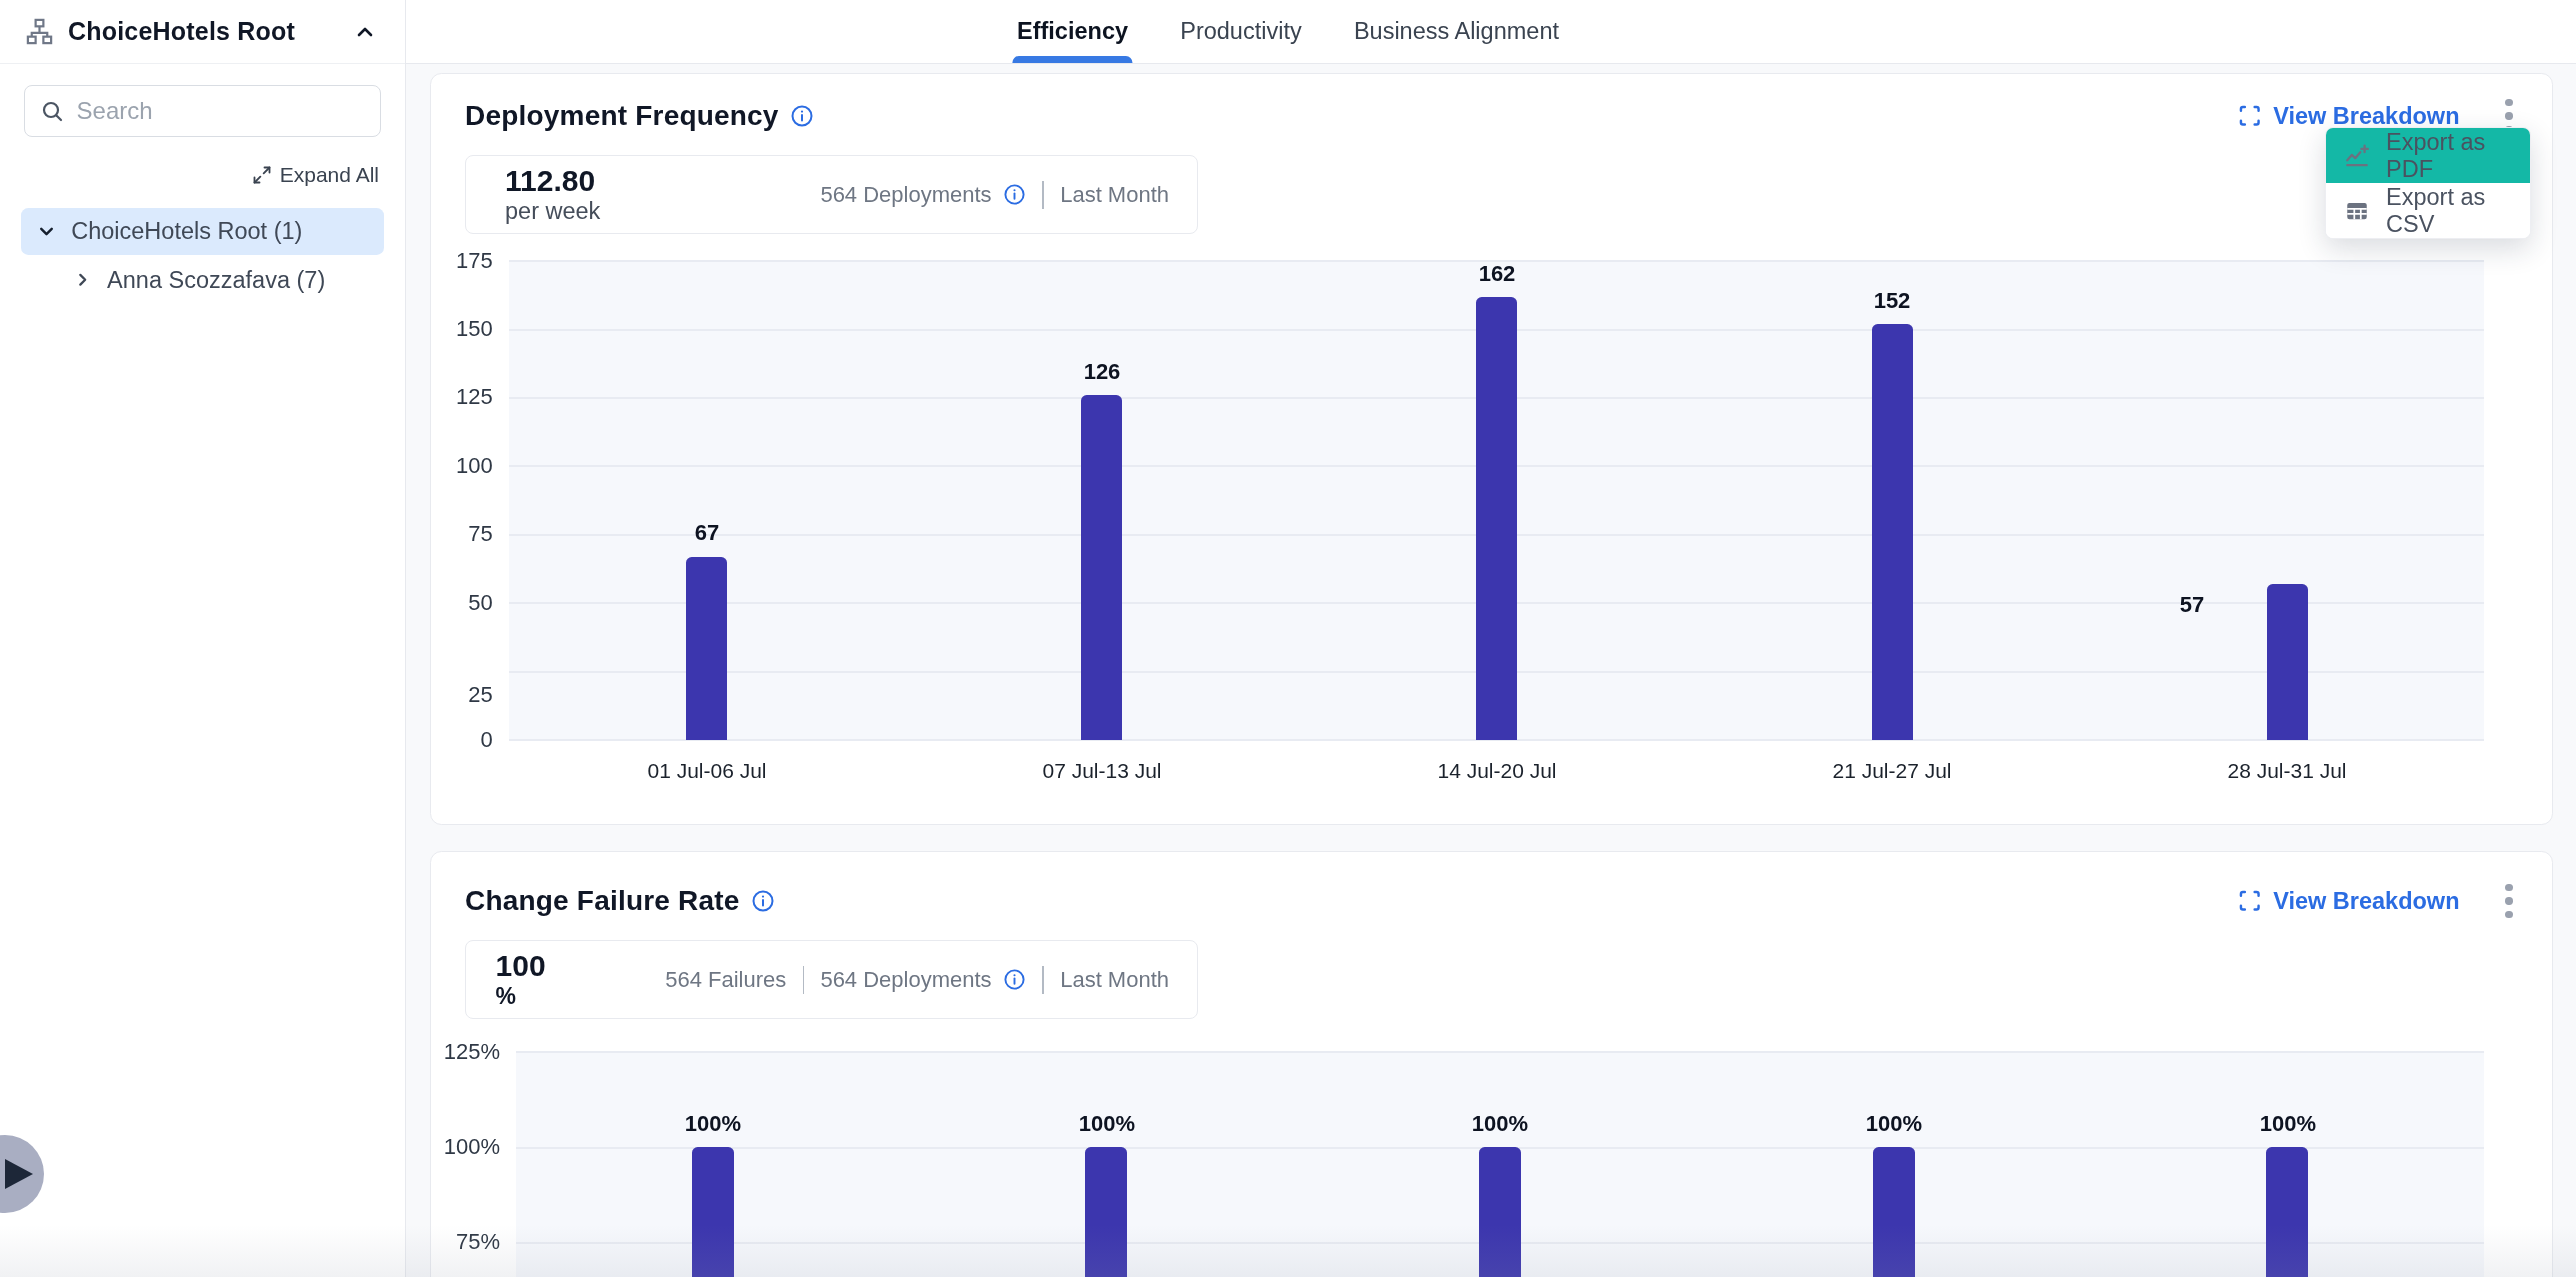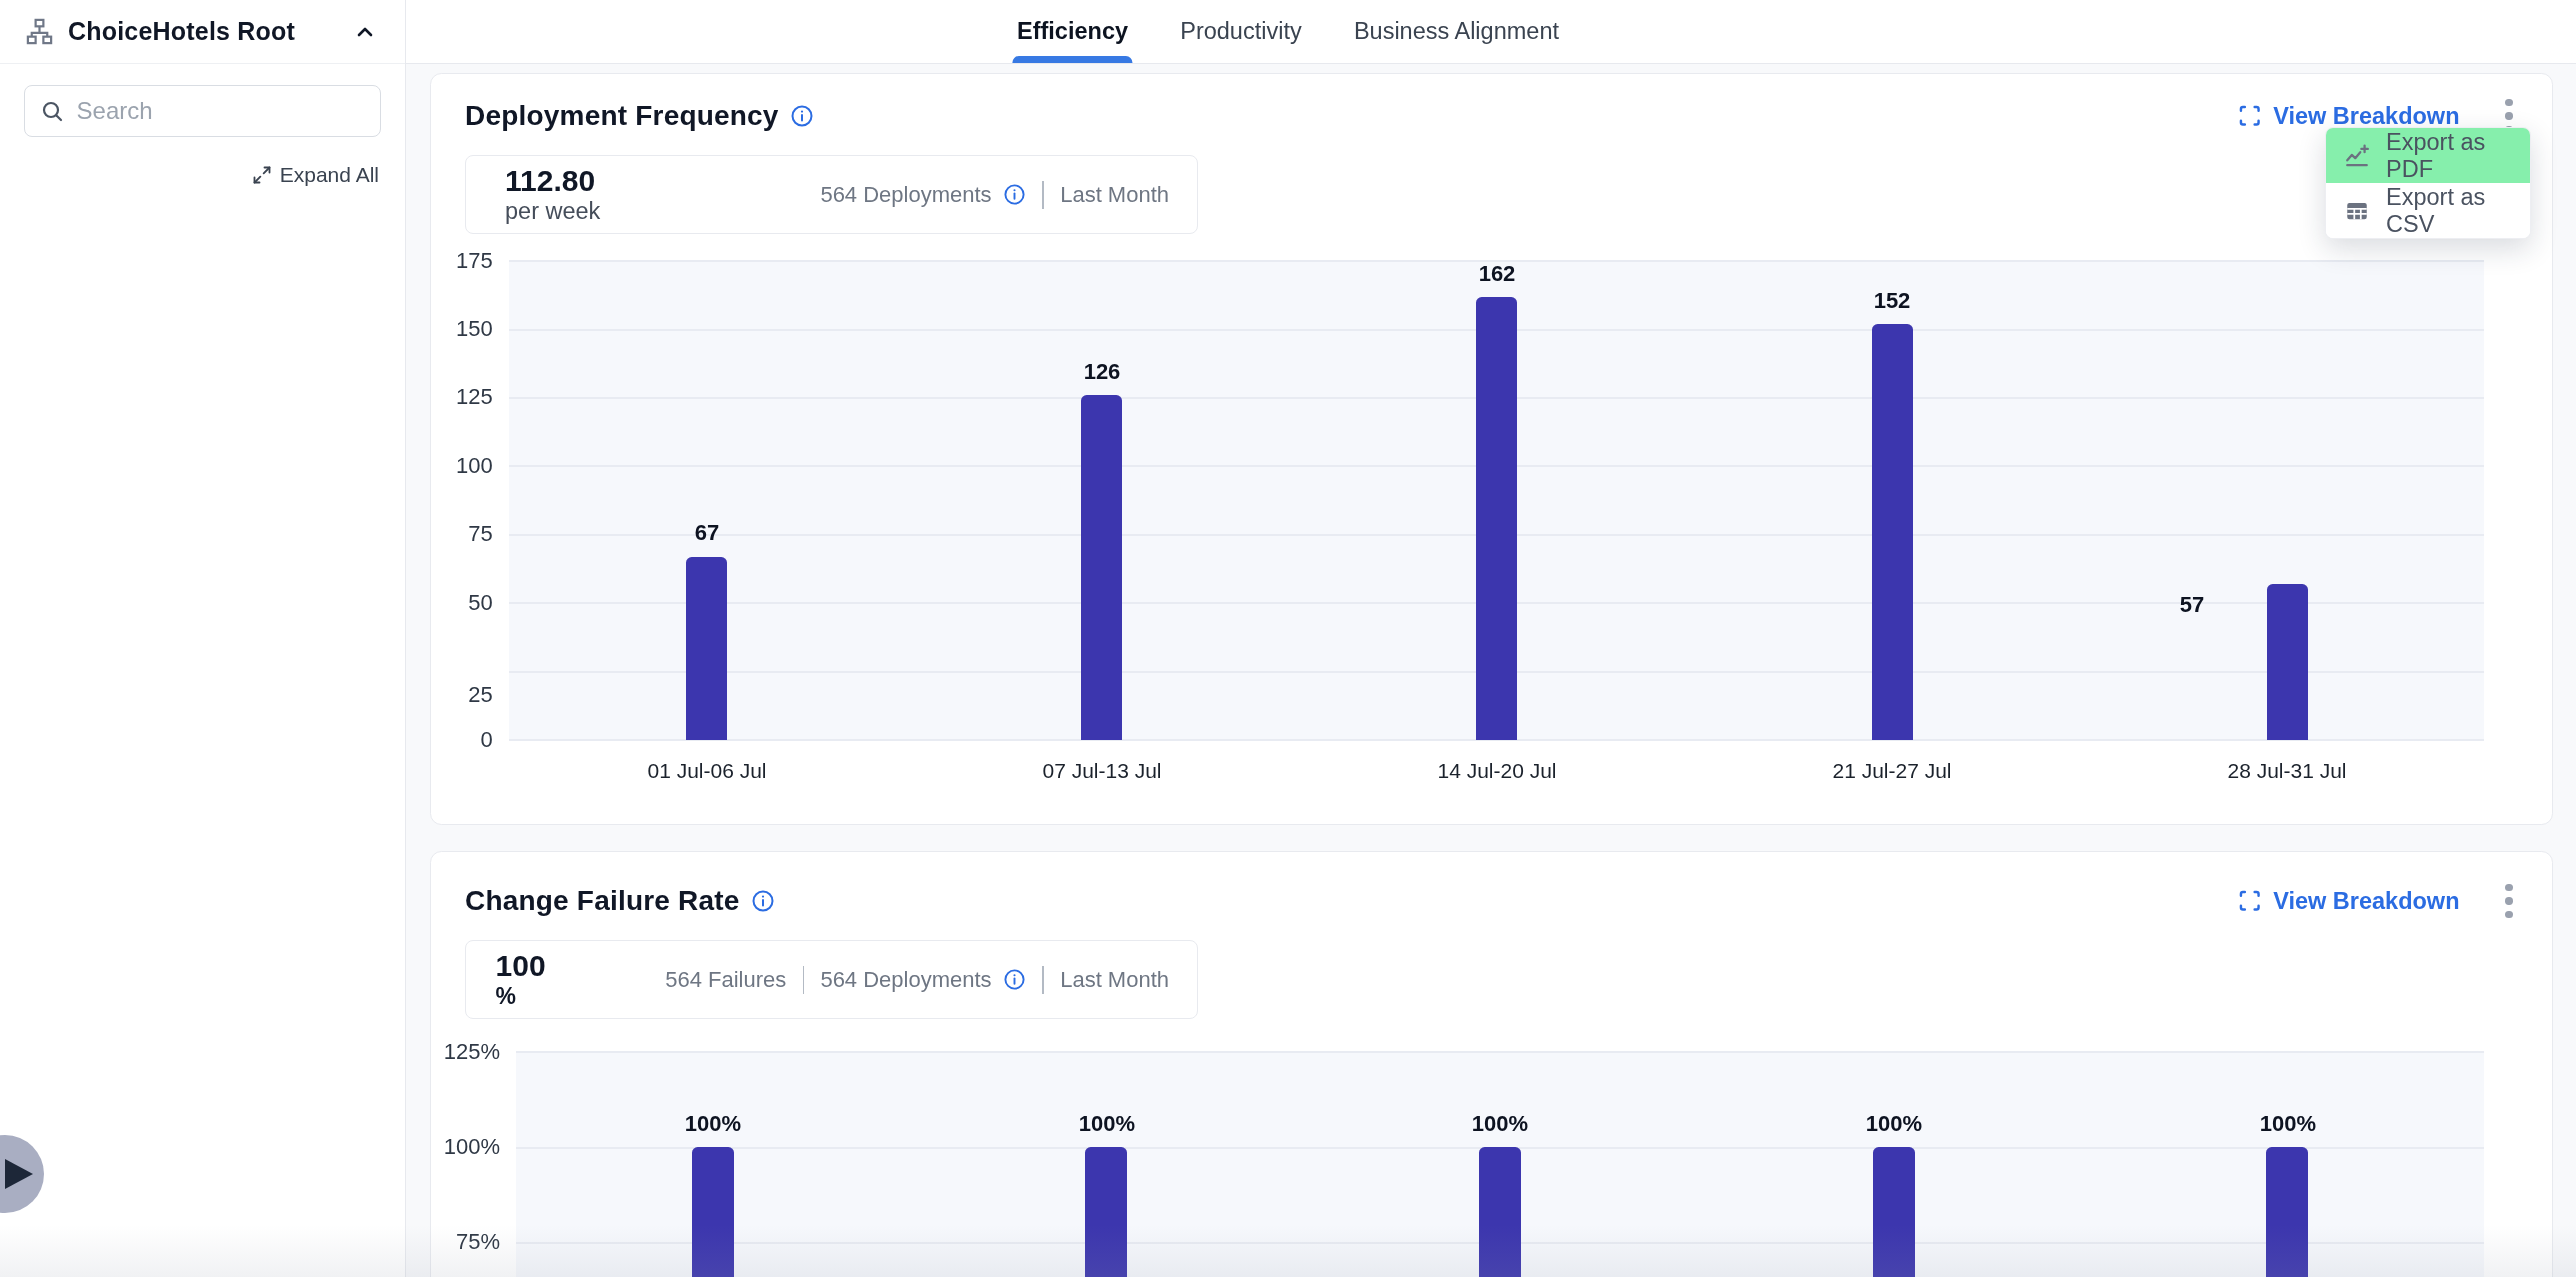--- a/index.html
+++ b/index.html
@@ -57,21 +57,21 @@
   .plot { position: absolute; background: #f6f8fc; }
   .gridline { position: absolute; left: 0; right: 0; height: 1.6px; background: #e8ebf2; }
   .ylabel { position: absolute; width: 65px; text-align: right; font-size: 22px; color: #2f3845; }
   .bar { position: absolute; border-radius: 5.7px 5.7px 0 0; pointer-events: auto; cursor: pointer; }
   .bar-label { position: absolute; width: 130px; text-align: center; font-size: 22px; font-weight: 700; color: #0d1321; }
   .xlabel { position: absolute; width: 260px; text-align: center; font-size: 21px; color: #1b222c; }
 
   
   .menu { position: absolute; left: 2325px; top: 127px; width: 206px; background: #fff; border: 0.8px solid #edeef2; border-radius: 8px; box-shadow: 0 9.7px 28px rgba(25,35,60,.16); overflow: hidden; z-index: 40; }
   .menu-item { height: 55px; display: flex; align-items: center; gap: 16px; padding: 0 18px; font-size: 23.5px; color: #4a5260; cursor: pointer; background: #fff; }
-  .menu-item.hover { background: #86efac; }
+  .menu-item.hover { background: #14b8a6; }
 
   
   .side-handle { position: absolute; left: -34px; top: 1135px; width: 78px; height: 78px; border-radius: 50%; background: #a9aec2; z-index: 30; cursor: pointer; }
   .side-handle .tri { position: absolute; left: 39px; top: 23.5px; width: 0; height: 0; border-left: 28px solid #1d2738; border-top: 15.4px solid transparent; border-bottom: 15.4px solid transparent; }
 
   .bottom-fade { position: absolute; left: 0; right: 0; bottom: 0; height: 52px; background: linear-gradient(to bottom, rgba(144,152,168,0), rgba(144,152,168,0.13)); z-index: 60; pointer-events: none; }
 
   svg { display: block; }
 </style>
 </head>
@@ -114,20 +114,38 @@
           <polyline points="15 3 21 3 21 9"></polyline>
             <polyline points="9 21 3 21 3 15"></polyline>
             <line x1="21" y1="3" x2="14" y2="10"></line>
             <line x1="3" y1="21" x2="10" y2="14"></line>
         </svg>
       </span>
       <span>Expand All</span>
     </span>
   </div>
 
+  <div class="tree">
+    <div class="tree-item selected">
+      <span>
+        <svg width="21" height="21" viewBox="0 0 24 24" fill="none" stroke="#16202e" stroke-width="2.8" stroke-linecap="round" stroke-linejoin="round">
+            <polyline points="6 9 12 15 18 9"></polyline>
+          </svg>
+      </span>
+      <span>ChoiceHotels Root (1)</span>
+    </div>
+    <div class="tree-item child">
+      <span>
+        <svg width="19.5" height="19.5" viewBox="0 0 24 24" fill="none" stroke="#3f4856" stroke-width="2.8" stroke-linecap="round" stroke-linejoin="round">
+            <polyline points="9 6 15 12 9 18"></polyline>
+          </svg>
+      </span>
+      <span>Anna Scozzafava (7)</span>
+    </div>
+  </div>
 </aside>
 
 <div class="main">
   <div class="tabbar">
     <div class="tabs">
       <div class="tab active">
           <span>Efficiency</span>
           <i class="underline"></i>
         </div>
       <div class="tab">

